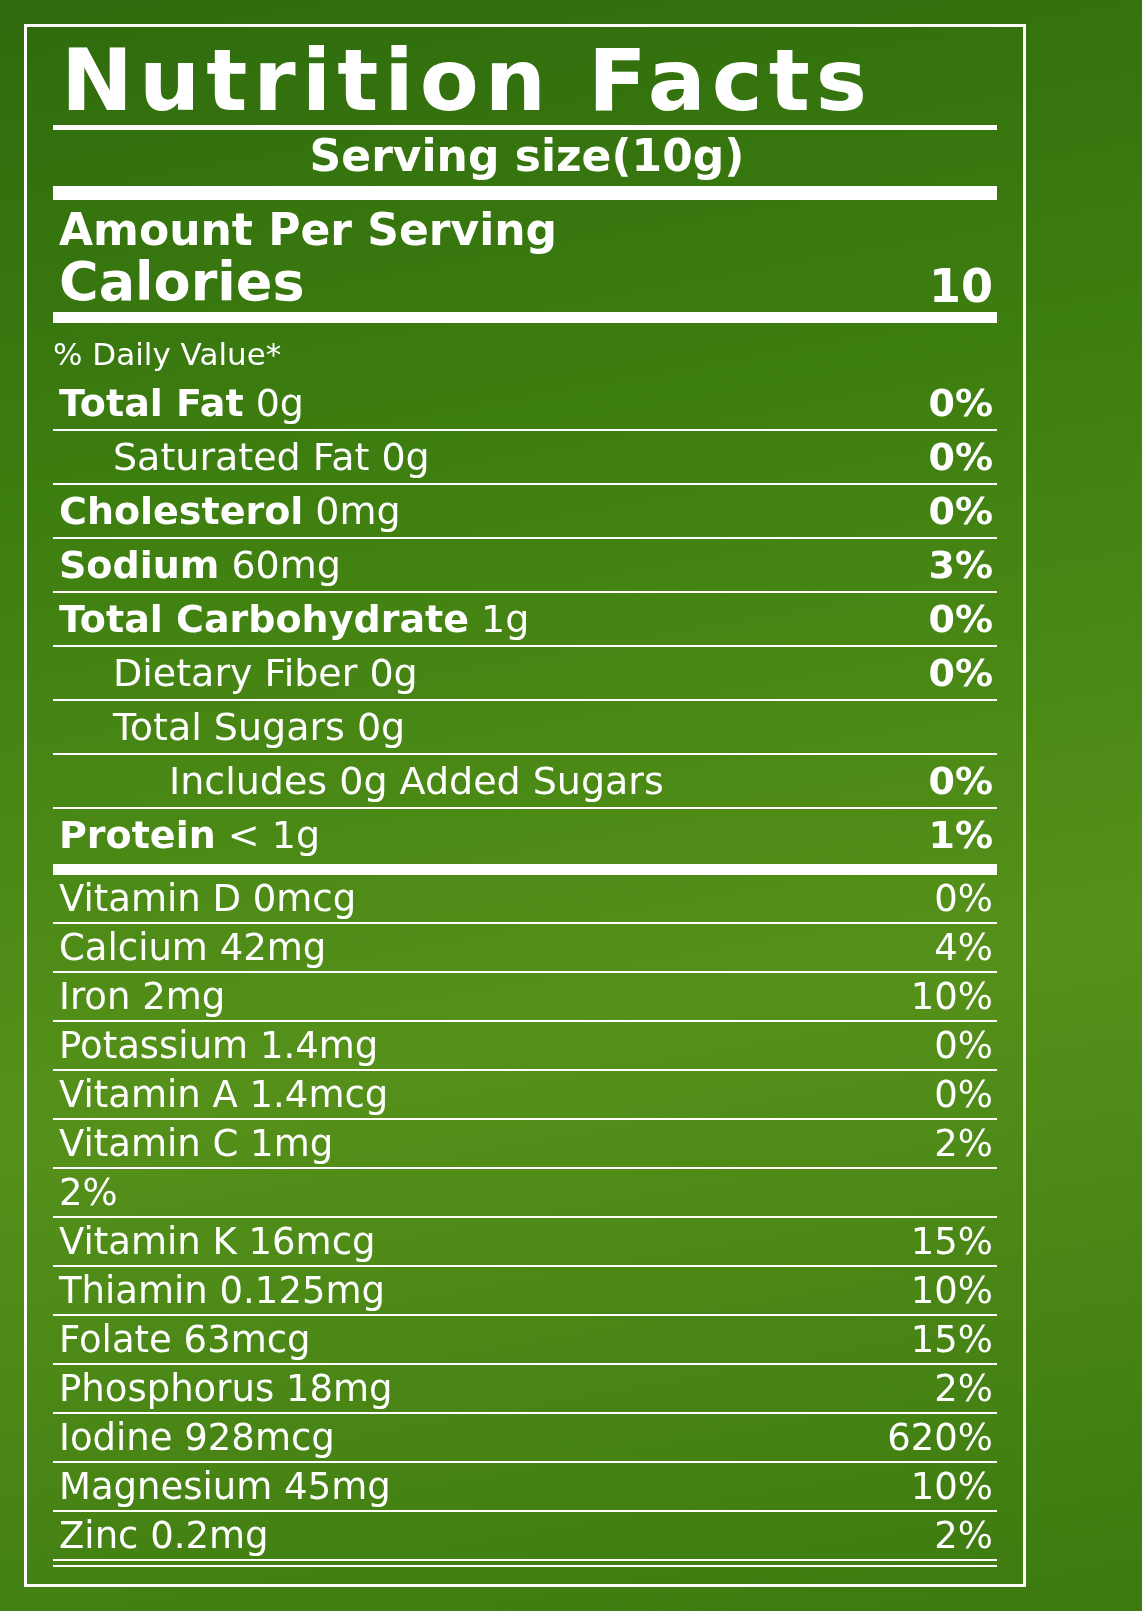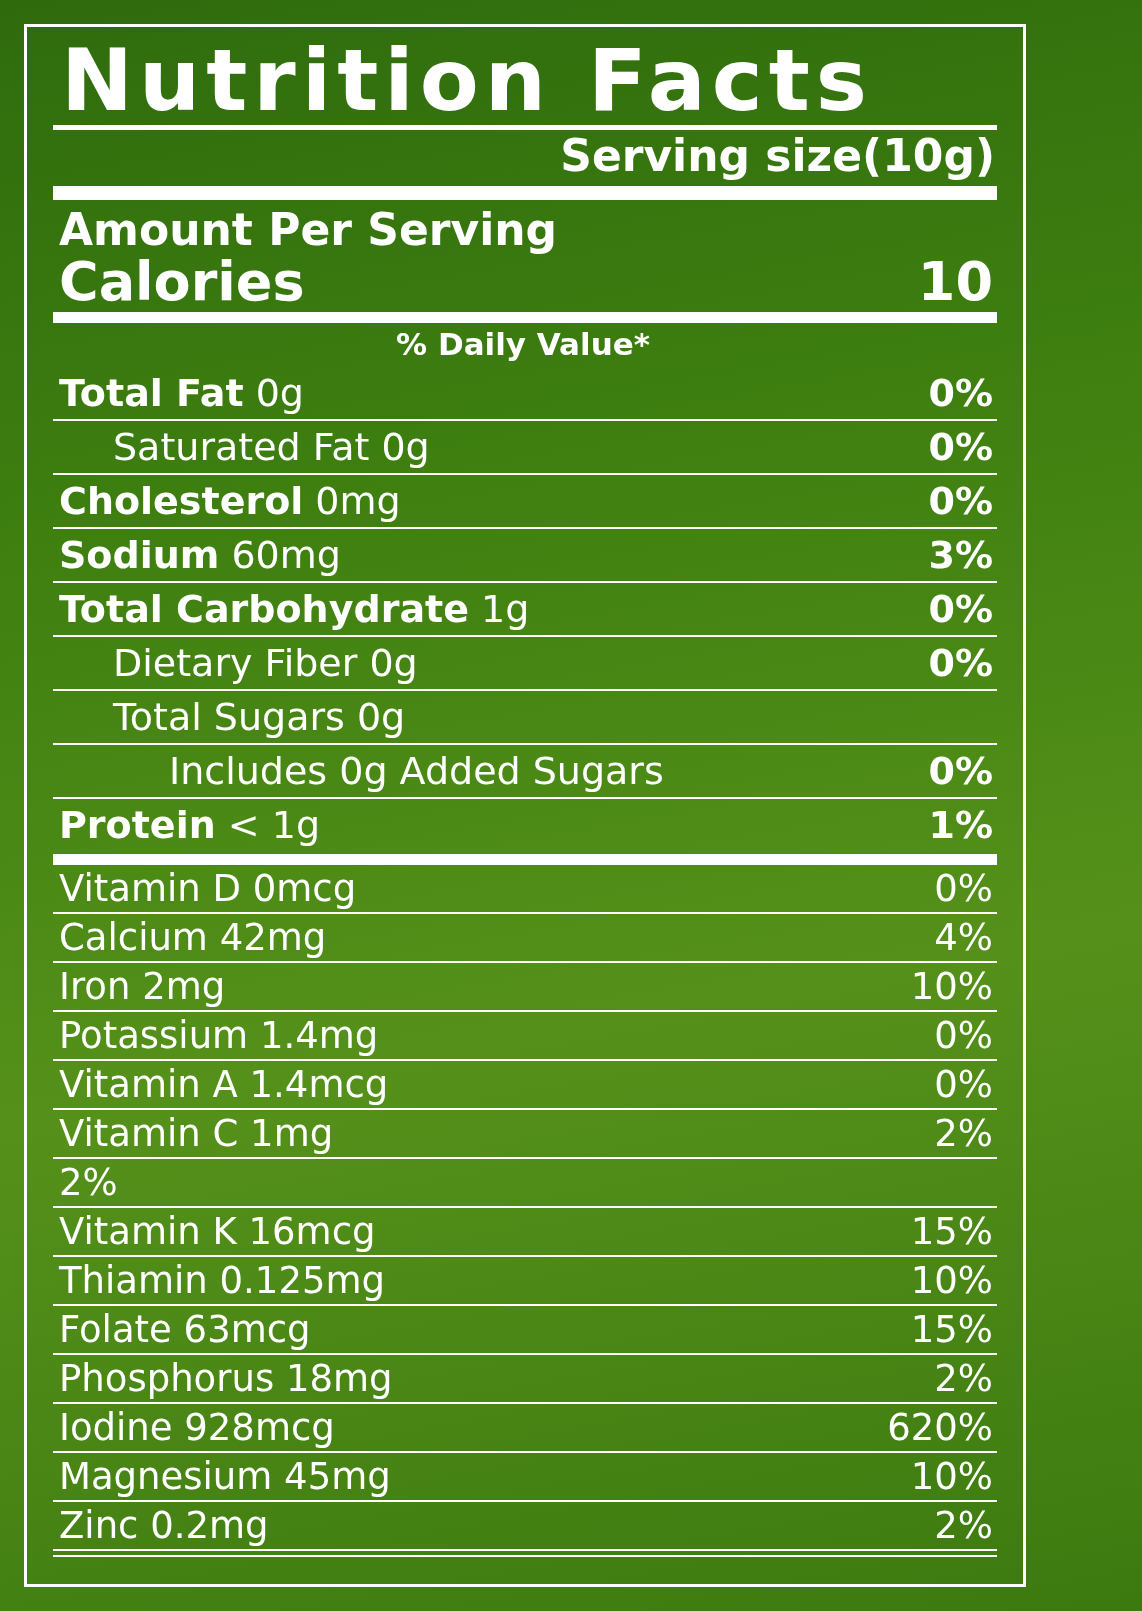--- a/index.html
+++ b/index.html
@@ -36,21 +36,21 @@
     font-weight: bold;
     font-size: 86px;
     line-height: 1.02;
     letter-spacing: 6px;
     white-space: nowrap;
     margin: 4px 0 0 8px;
   }
   .row {
     display: flex;
     align-items: baseline;
-    justify-content: flex-end;
+    justify-content: center;
   }
   .rule-med {
     border-top: 5px solid #ffffff;
     margin: 0;
   }
   .rule-thick {
     height: 14px;
     background: #ffffff;
     margin: 4px 0 0 0;
   }
@@ -76,28 +76,29 @@
     justify-content: space-between;
     padding: 0 4px 0 6px;
   }
   .cal-label {
     font-weight: bold;
     font-size: 54px;
     line-height: 1.0;
   }
   .cal-value {
     font-weight: bold;
-    font-size: 54px;
+    font-size: 46px;
     line-height: 1.0;
+    margin-top: 6px;
   }
   .dv-head {
-    text-align: center;
-    font-weight: bold;
+    text-align: left;
+    font-weight: normal;
     font-size: 31px;
-    padding: 3px 4px 5px 0;
+    padding: 13px 4px 5px 0;
   }
   .nrow {
     display: flex;
     align-items: baseline;
     justify-content: space-between;
     font-size: 38px;
     padding: 4px 4px 4px 6px;
     border-bottom: 2px solid #ffffff;
     gap: 28px;
   }

